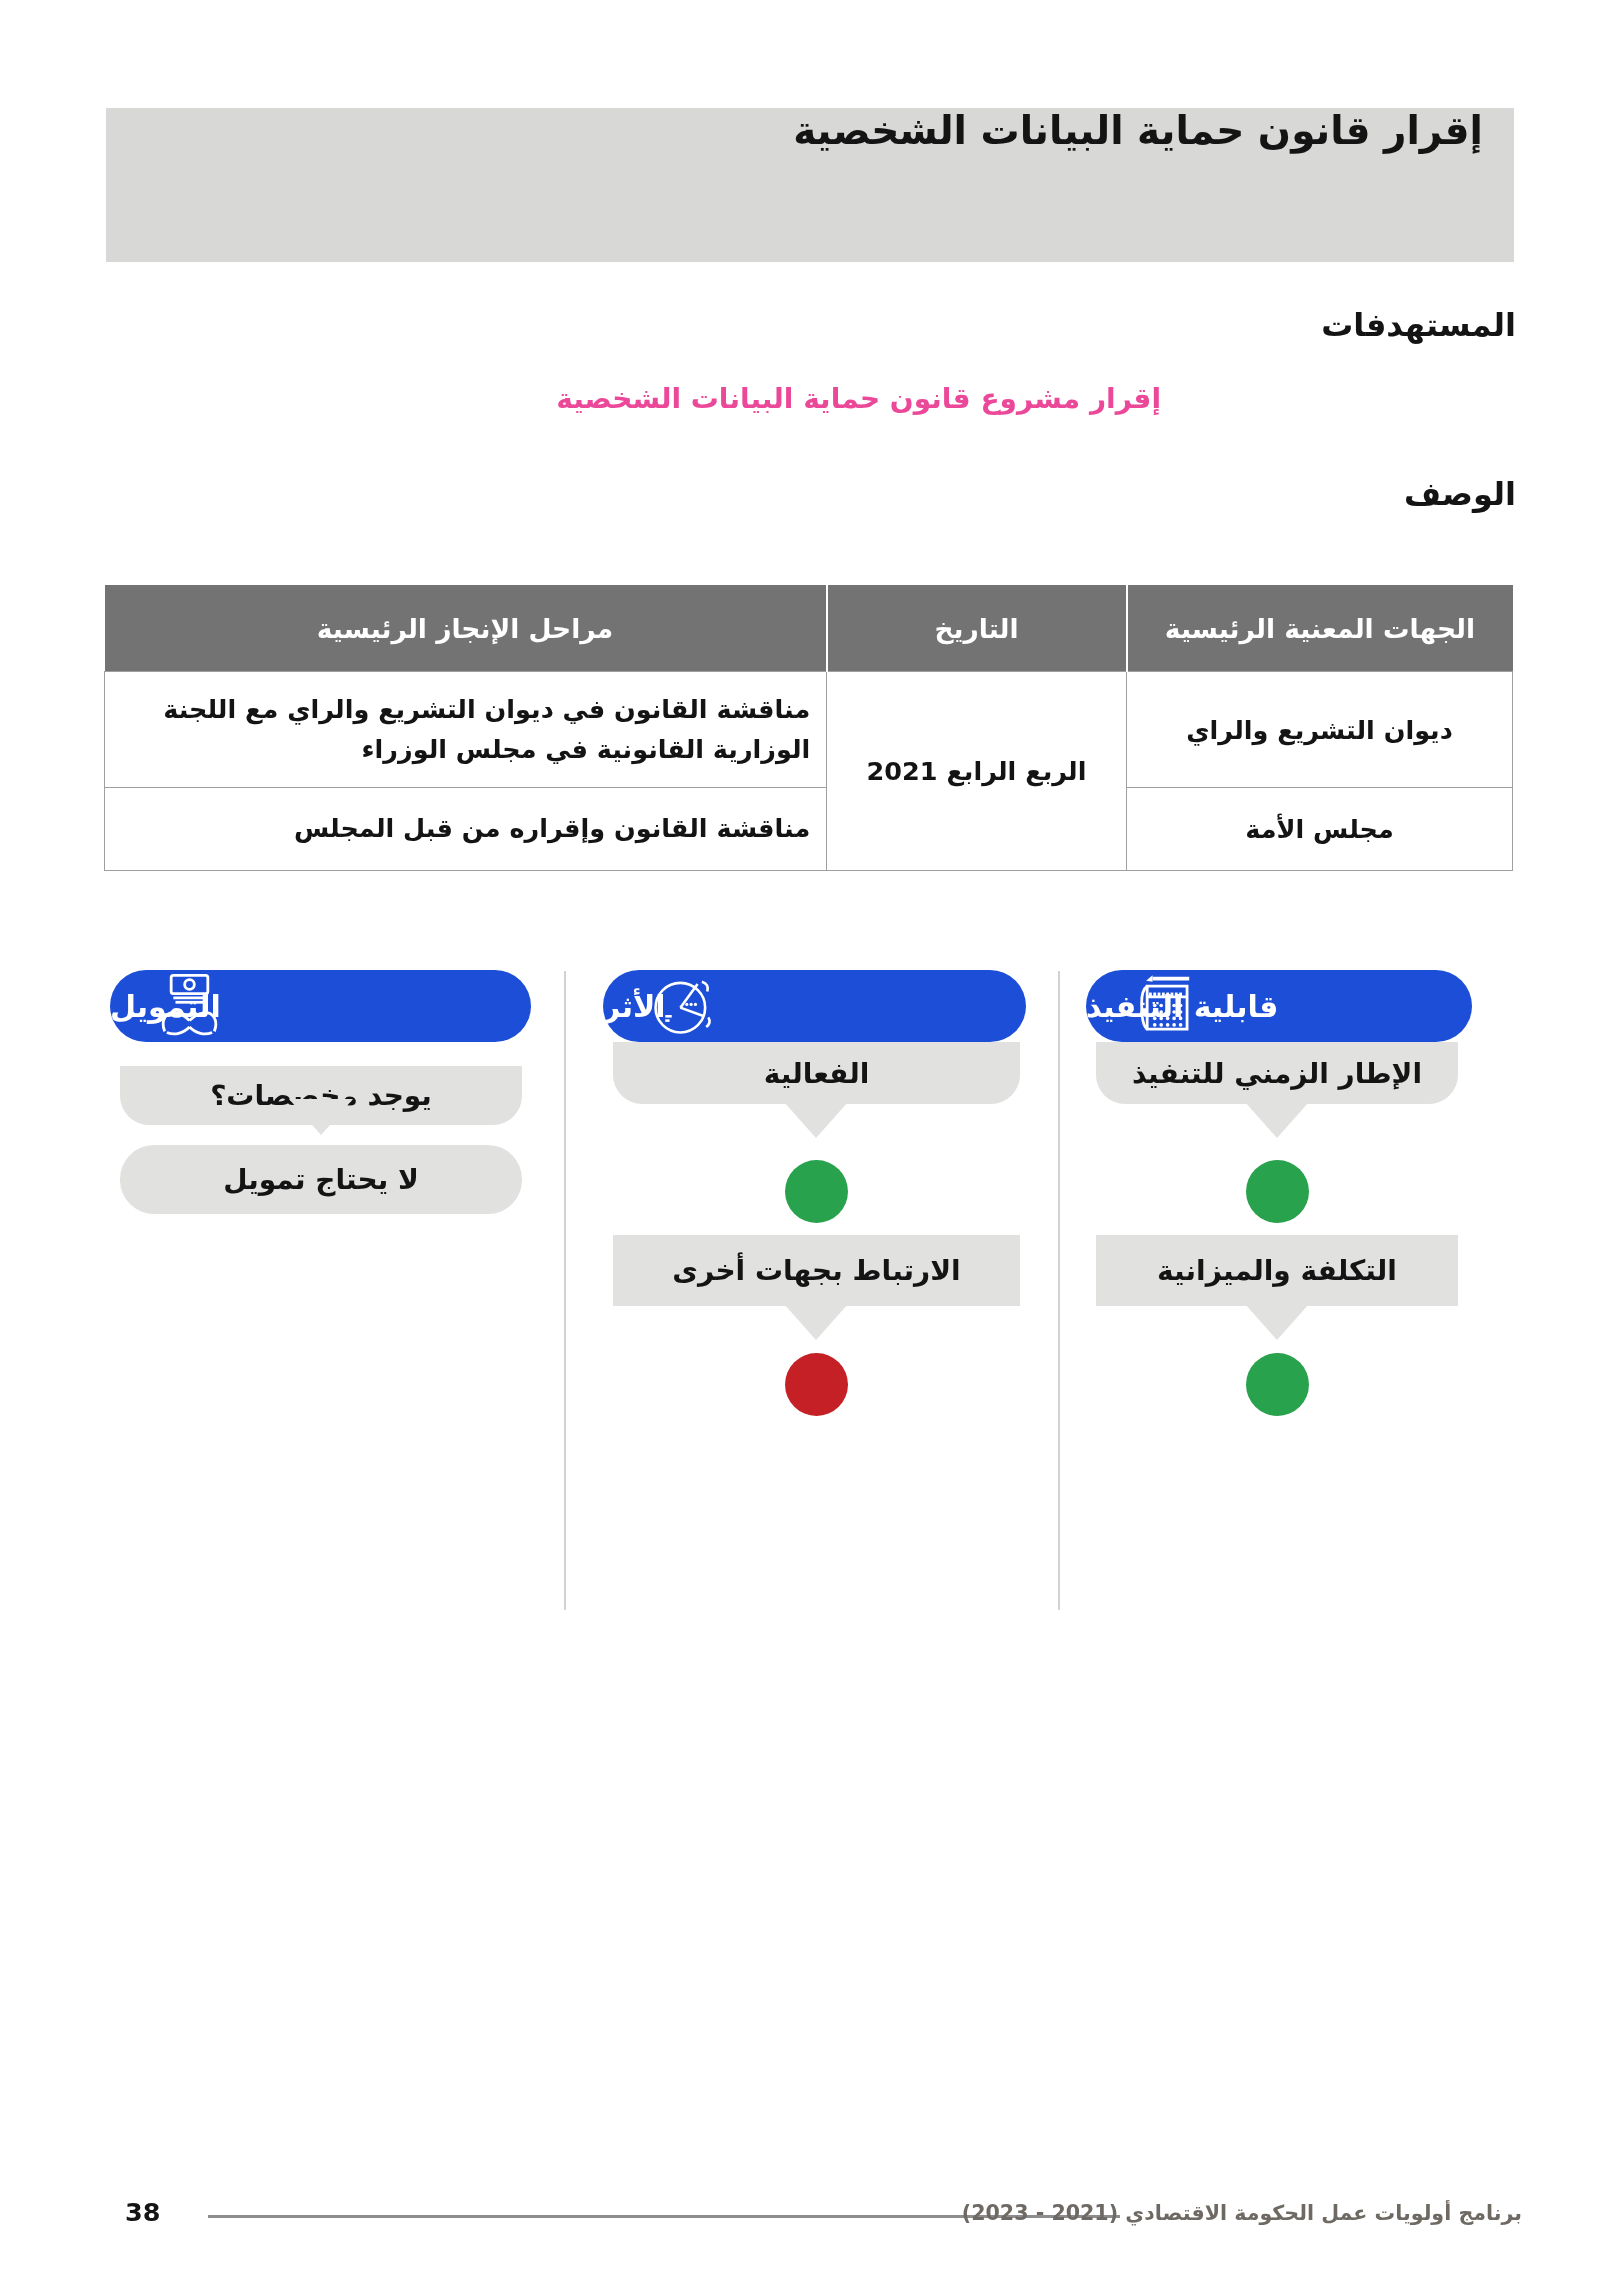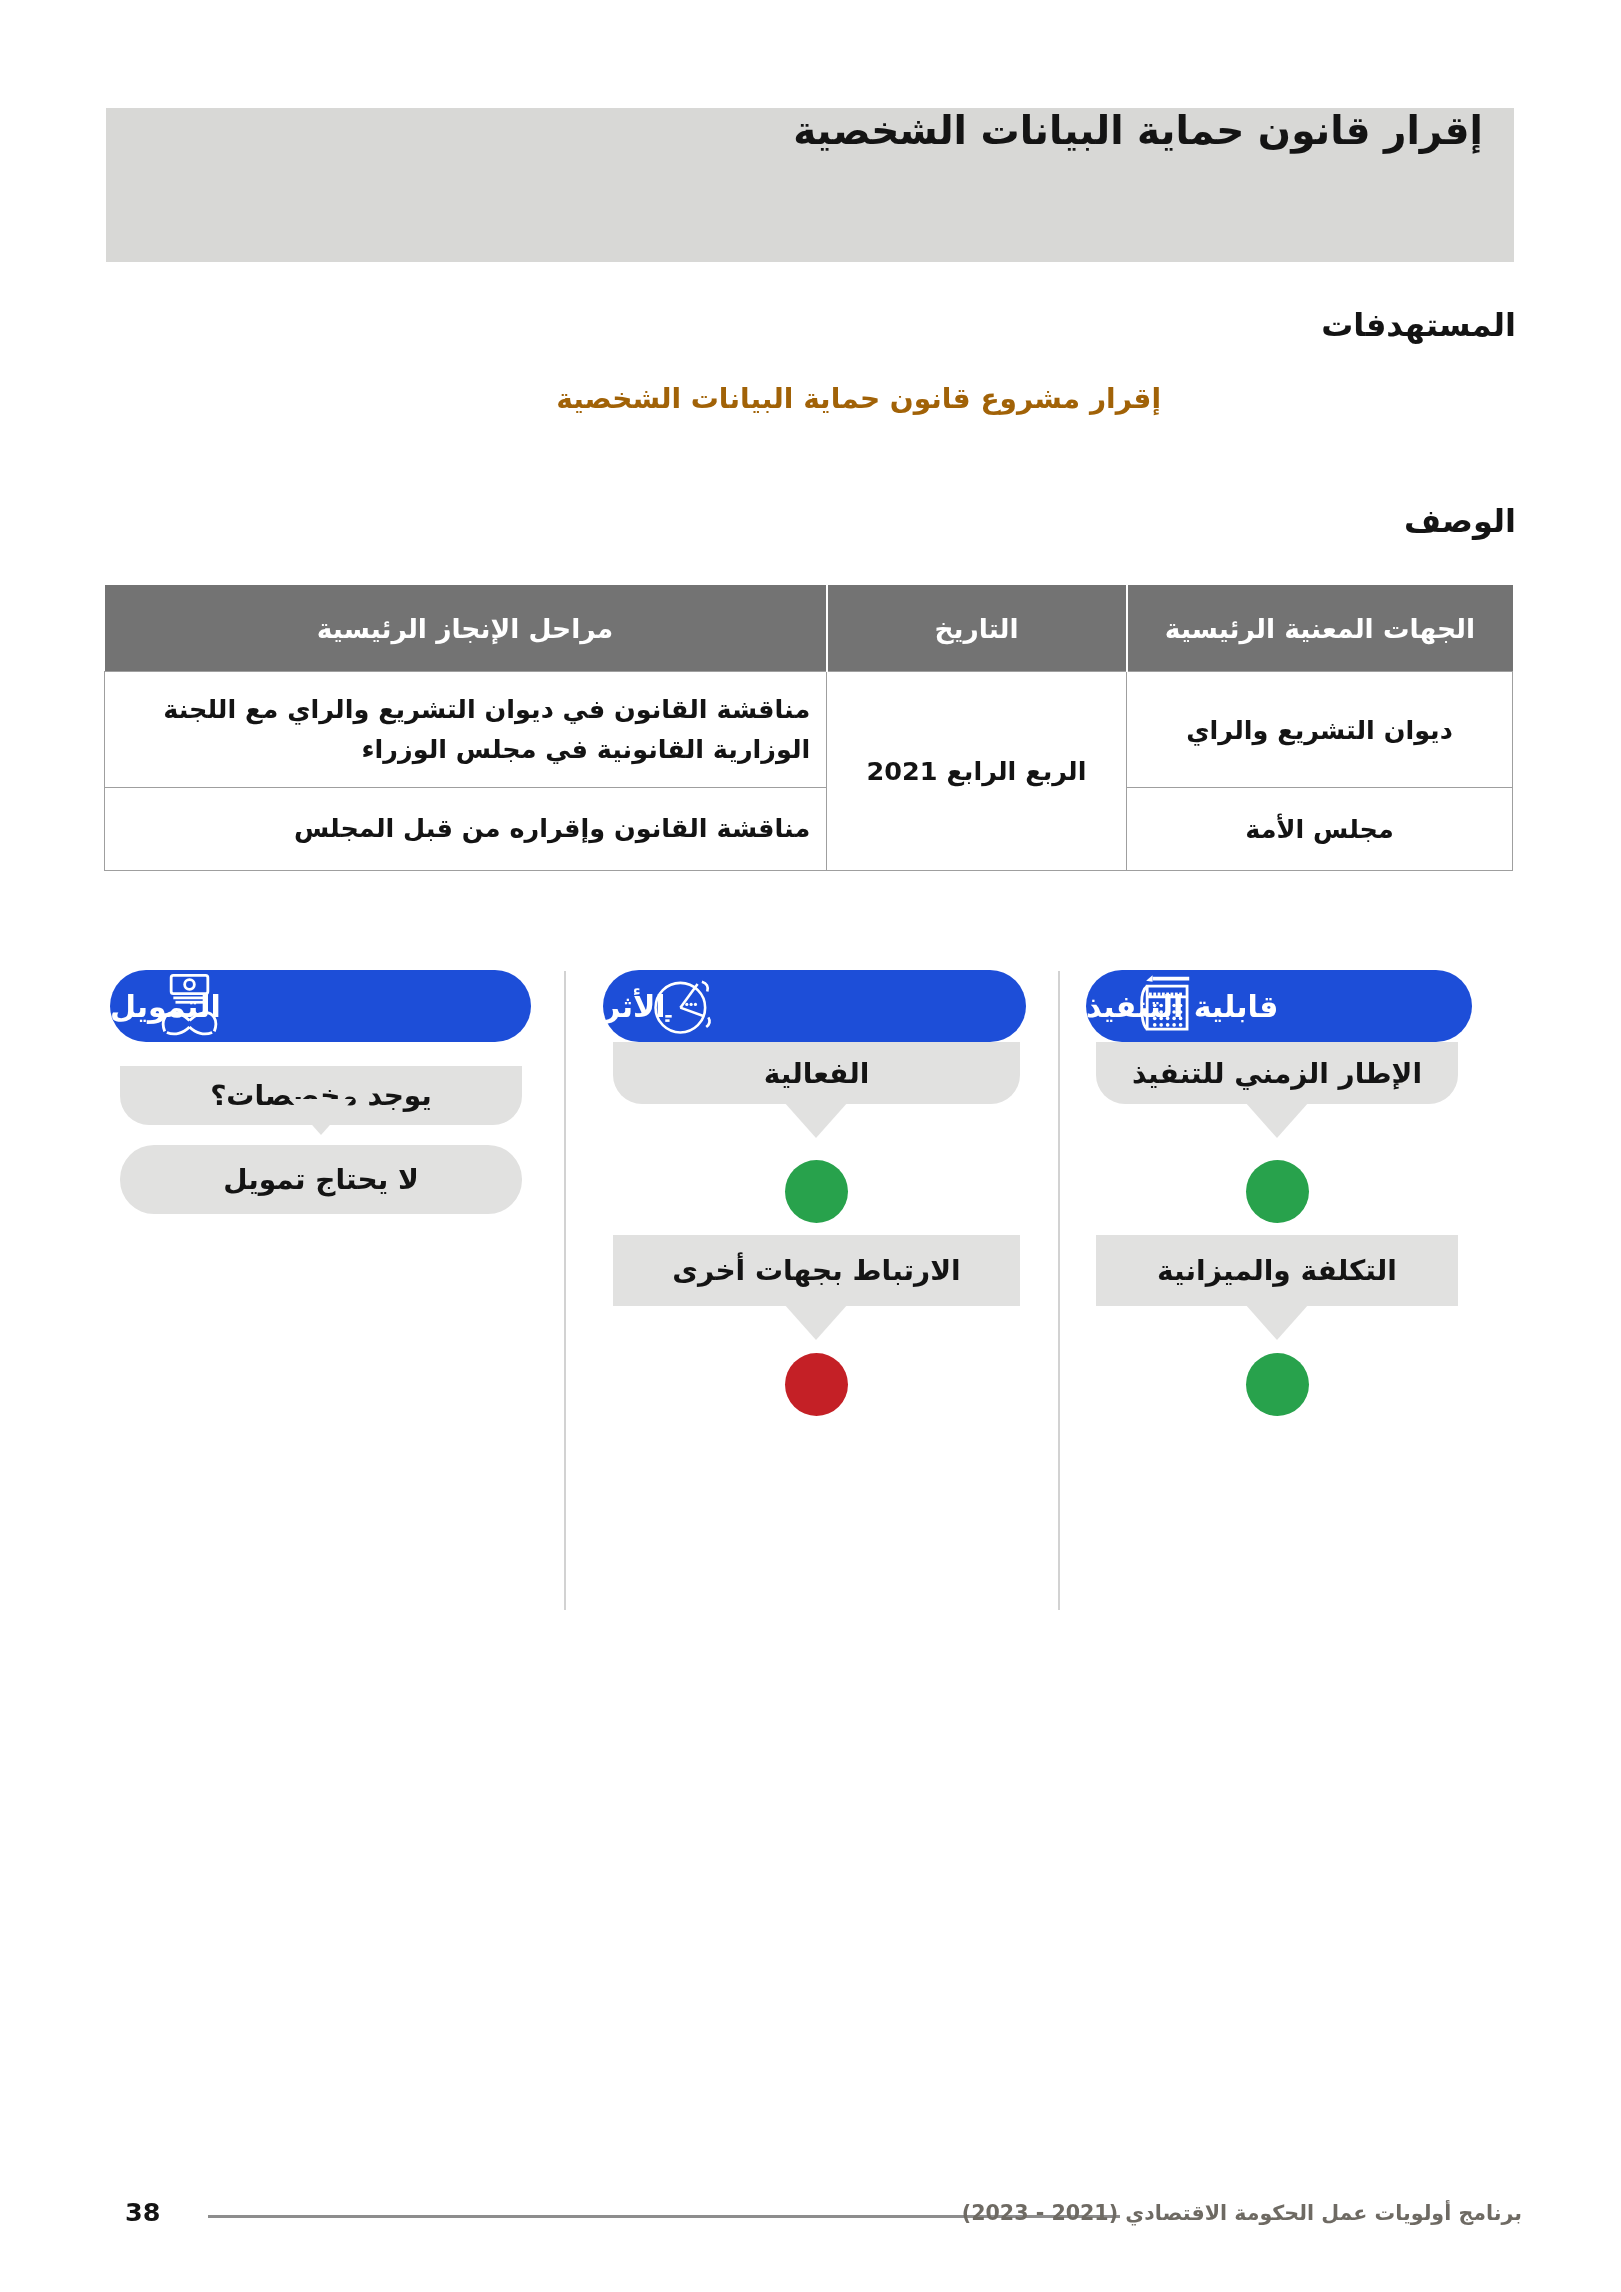--- a/index.html
+++ b/index.html
@@ -8,23 +8,23 @@
 
   
   .title-box{position:absolute;left:106px;top:108px;width:1408px;height:154px;
              background:#d8d8d6;display:flex;align-items:flex-start;justify-content:flex-end;
              padding-right:31px;box-sizing:border-box;}
   .title-box .title{font-size:39px;font-weight:bold;color:#141414;direction:rtl;}
 
   
   .h-section{position:absolute;right:105px;font-size:32px;font-weight:bold;color:#141414;direction:rtl;}
   .h-targets{top:306px;}
-  .h-desc{top:502px;margin-left:35px;}
+  .h-desc{top:475px;margin-left:35px;}
   .targets-item{position:absolute;right:460px;top:382px;font-size:28px;font-weight:bold;
-                color:#a16207;direction:rtl;}
+                color:#ec4899;direction:rtl;}
 
   
   .desc-table{position:absolute;left:104px;top:585px;width:1408px;border-collapse:collapse;
               direction:rtl;table-layout:fixed;}
   .desc-table th{background:#737373;color:#ffffff;font-size:26.5px;font-weight:bold;
                  height:86px;text-align:center;vertical-align:middle;
                  border-left:2px solid #ffffff;border-right:2px solid #ffffff;padding:0 7.8px;}
   .desc-table th:first-child{border-right:none;}
   .desc-table th:last-child{border-left:none;}
   .desc-table td{border:1px solid #9f9f9f;font-size:25.5px;font-weight:bold;color:#141414;

